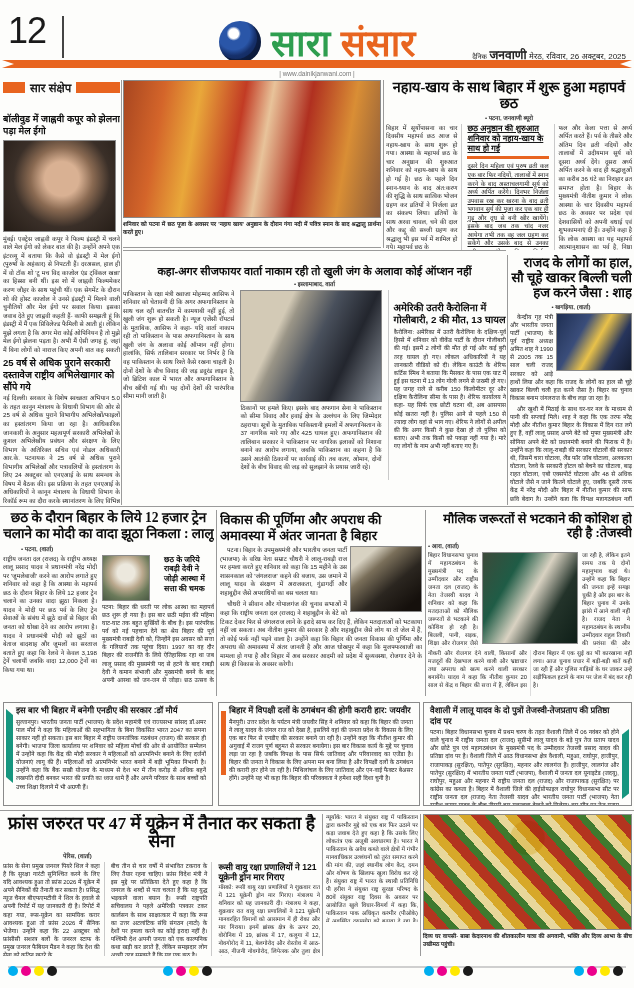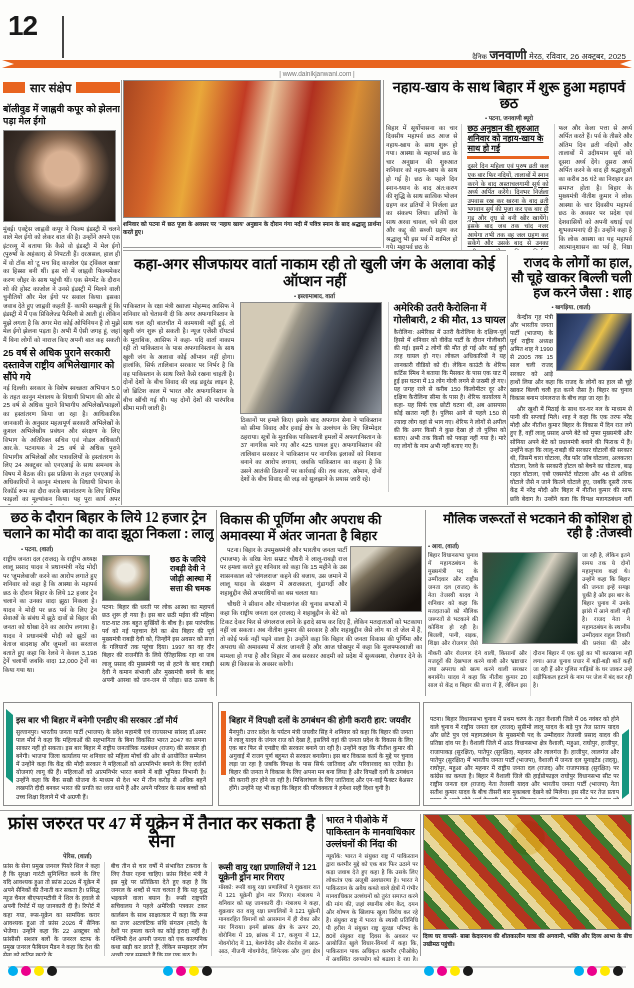--- a/index.html
+++ b/index.html
@@ -20,53 +20,60 @@
              linear-gradient(160deg,#6b5a4a,#2e2622);}
   .ph-asif{background:linear-gradient(115deg,#d3cab6 0 28%,#9a9587 34%,#49505c 52%,#23262e 72%,#8e959e 100%);}
   .ph-shah{background:linear-gradient(120deg,#1f2f52,#3a4d7a 32%,#e8c14a 52%,#27355c 74%,#141c30 100%);}
   .ph-lalu{background:radial-gradient(circle at 50% 38%,#ece8dd 0 24%,#bba98e 46%,#6b7a5a 72%,#4a5a44 100%);}
   .ph-samrat{background:linear-gradient(140deg,#d8d2c2 0 18%,#7a6f5a 34%,#2b2620 60%,#15100c 88%);}
   .ph-tejashwi{background:linear-gradient(120deg,#3c4a3a,#1f5c46 28%,#d9d2c2 50%,#23332a 72%,#0f1f18 100%);}
   .ph-kedar{background:repeating-linear-gradient(48deg,#d7a829 0 9px,#b3341f 9px 19px,#3f7a2e 19px 26px,#e8d79a 26px 34px),
             radial-gradient(circle at 50% 20%,#f7e9b0 0 12%,transparent 13%);background-blend-mode:multiply;}
   .orangebar{background:#e8641f;clip-path:polygon(0 0,100% 0,calc(100% - 12px) 50%,100% 100%,0 100%,12px 50%);}
   .subrule{height:3px;background:#e8641f;margin:2px 0 3px 0;}
-  .boxed{border:1px solid #8a8a8a;box-sizing:border-box;padding:12px 6px;overflow:hidden;}
+  .boxed{border:1px solid #8a8a8a;box-sizing:border-box;padding:2px 6px;overflow:hidden;}
   .boxtitle{font-size:8.4px;font-weight:800;line-height:1.25;margin-bottom:2px;}
   .accent-teal{background:#17967f;}
   .accent-orange{background:#e8641f;}
   .dot{width:10px;height:10px;border-radius:50%;display:inline-block;margin-right:3px;}
   .dc{background:#00aeef}.dm{background:#ec008c}.dy{background:#ffe800}.dk{background:#1b1b1b}
   .colrule{border-right:1px solid #c9c9c9;}
 </style>
 </head>
 <body>
 
 <div class="page">
 
-  <div class="a" style="left:8px;top:10px;font-size:28px;font-weight:700;letter-spacing:-1px;">12</div>
+  <div class="a" style="left:8px;top:10px;font-size:36px;font-weight:400;letter-spacing:-1px;">12</div>
   <div class="a" style="left:62px;top:16px;width:2px;height:42px;background:#444;"></div>
 
+  <div class="a" style="left:0;right:0;top:16px;text-align:center;">
+    <span style="display:inline-block;vertical-align:middle;width:42px;height:42px;border-radius:50%;background:radial-gradient(circle at 35% 30%,#ffffff 0 12%,#2a56a8 18% 40%,#16306b 55%,#0c1d44 100%);box-shadow:inset -4px -4px 0 rgba(0,0,0,.35);"></span>
+    <span style="display:inline-block;vertical-align:middle;font-size:37px;font-weight:800;margin-left:6px;">
+      <span style="color:#2e9e4f;">सारा</span>
+      <span style="color:#e8641f;">संसार</span>
+    </span>
+  </div>
 
   <div class="a" style="right:8px;top:46px;text-align:right;font-size:9px;color:#222;">
     <span style="font-size:7px;">दैनिक</span>
     <span style="font-weight:800;font-size:12px;">जनवाणी</span>
     <span style="font-size:8px;">मेरठ, रविवार, 26 अक्टूबर, 2025</span>
   </div>
 
   <div class="a orangebar" style="left:2px;right:2px;top:60px;height:8px;"></div>
   <div class="a" style="left:0;right:0;top:70px;text-align:center;font-size:6.5px;color:#777;">| www.dainikjanwani.com |</div>
 
   <div class="a" style="left:3px;top:80px;width:117px;height:425px;overflow:hidden;">
     <div style="display:flex;align-items:center;height:15px;">
       <span style="width:22px;height:11px;" class="accent-orange"></span>
       <span style="padding:0 5px;font-size:11.5px;font-weight:800;white-space:nowrap;">सार संक्षेप</span>
       <span style="flex:1;height:11px;" class="accent-orange"></span>
     </div>
-    <div class="hl" style="font-size:9.5px;line-height:1.25;margin:8px 0 3px 0;">बॉलीवुड में जाह्नवी कपूर को झेलना पड़ा मेल ईगो</div>
+    <div class="hl" style="font-size:9.5px;line-height:1.25;margin:18px 0 3px 0;">बॉलीवुड में जाह्नवी कपूर को झेलना पड़ा मेल ईगो</div>
     <div class="photo ph-janhvi" style="width:113px;height:92px;"></div>
     <div class="body" style="height:118px;margin-top:3px;">मुंबई। एक्ट्रेस जाह्नवी कपूर ने फिल्म इंडस्ट्री में चलने वाले मेल ईगो को लेकर बात की है। उन्होंने अपने एक इंटरव्यू में बताया कि कैसे वो इंडस्ट्री में मेल ईगो (पुरुषों के अहंकार) से निपटती हैं। दरअसल, हाल ही में वो टॉक शो 'टू मच विद काजोल एंड ट्विंकल खन्ना' का हिस्सा बनी थीं। इस शो में जाह्नवी फिल्ममेकर करण जौहर के साथ पहुंची थीं। एक सेगमेंट के दौरान शो की होस्ट काजोल ने उनसे इंडस्ट्री में मिलने वाली चुनौतियों और मेल ईगो पर सवाल किया। इसका जवाब देते हुए जाह्नवी कहती हैं- काफी समझती हूं कि इंडस्ट्री में मैं एक प्रिविलेज्ड फैमिली से आती हूं। लेकिन मुझे लगता है कि अगर मेरा कोई ओपिनियन है तो मुझे मेल ईगो झेलना पड़ता है। अभी मैं ऐसी जगह हूं, जहां मैं बिना लोगों को नाराज किए अपनी बात कह सकती हूं। लेकिन कई बार मैं ऐसी जगह और सिचुएशन में रही हूं, जहां मुझे डम्ब बनने का नाटक करना पड़ा है। आपको अपनी लड़ाई चुननी होती है और यह सोचना होता है कि आप अपनी बात को किसी को नाराज किए बिना कैसे रख सकते हैं।</div>
     <div class="hl" style="font-size:9.5px;line-height:1.25;margin:4px 0 2px 0;">25 वर्ष से अधिक पुराने सरकारी दस्तावेज राष्ट्रीय अभिलेखागार को सौंपे गये</div>
     <div class="body" style="height:168px;">नई दिल्ली। सरकार के विशेष स्वच्छता अभियान 5.0 के तहत कानून मंत्रालय के विधायी विभाग की ओर से 25 वर्ष से अधिक पुराने विभागीय अभिलेखों/फाइलों का हस्तांतरण किया जा रहा है। आधिकारिक जानकारी के अनुसार महत्वपूर्ण सरकारी अभिलेखों के कुशल अभिलेखीय प्रबंधन और संरक्षण के लिए विभाग के अतिरिक्त सचिव एवं नोडल अधिकारी आर.के. पटनायक ने 25 वर्ष से अधिक पुराने विभागीय अभिलेखों और पत्रावलियों के हस्तांतरण के लिए 24 अक्टूबर को एनएआई के साथ समन्वय के विषय में बैठक की। इस प्रक्रिया के तहत एनएआई के अधिकारियों ने कानून मंत्रालय के विधायी विभाग के रिकॉर्ड रूम का दौरा करके स्थानांतरण के लिए विभिन्न फाइलों का मूल्यांकन किया। यह पूरा कार्य अपर सचिव एवं नोडल अधिकारी आर.के. पटनायक और अवर सचिव राजी विकास तथा विधायी विभाग के अन्य अधिकारियों एवं कर्मचारियों की सतत निगरानी में पूरा किया गया।</div>
   </div>
   <div class="a rule" style="left:121px;top:80px;width:1px;height:425px;"></div>
 
   <div class="a photo ph-lead" style="left:123px;top:80px;width:258px;height:138px;"></div>
   <div class="a caption" style="left:123px;top:221px;width:258px;height:24px;">शनिवार को पटना में छठ पूजा के अवसर पर 'नहाय खाय' अनुष्ठान के दौरान गंगा नदी में पवित्र स्नान के बाद श्रद्धालु प्रार्थना करते हुए।</div>
   <div class="a rule" style="left:123px;top:247px;width:258px;height:1px;"></div>
@@ -81,30 +88,30 @@
         <div class="hl" style="font-size:8.2px;line-height:1.25;">छठ अनुष्ठान की शुरुआत शनिवार को नहाय-खाय के साथ हो गई</div>
         <div class="subrule"></div>
         <div class="body">दूसरे दिन महिला एवं पुरुष व्रती कल एक बार फिर नदियों, तालाबों में स्नान करने के बाद अस्ताचलगामी सूर्य को अर्घ्य अर्पित करेंगे। दिनभर निर्जला उपवास रख कर खरना के बाद व्रती भगवान सूर्य की पूजा कर एक बार ही गुड़ और दूध से बनी खीर खायेंगे। इसके बाद जब तक चांद नजर आयेगा तभी तक वह जल ग्रहण कर सकेंगे और उसके बाद से उनका करीब 36 घंटे का निराहार-निर्जला व्रत शुरू हो जायेगा। इस महापर्व के तीसरे दिन व्रतधारी अस्ताचलगामी सूर्य को अर्घ्य अर्पित करेंगे।</div>
       </div>
       <div class="body" style="width:76px;border-left:1px solid #c9c9c9;padding-left:4px;">फल और केला पत्ता से अर्घ्य अर्पित करते हैं। पर्व के तीसरे और अंतिम दिन व्रती नदियों और तालाबों में उदीयमान सूर्य को दूसरा अर्घ्य देंगे। दूसरा अर्घ्य अर्पित करने के बाद ही श्रद्धालुओं का करीब 36 घंटे का निराहार व्रत समाप्त होता है। बिहार के मुख्यमंत्री नीतीश कुमार ने लोक आस्था के चार दिवसीय महापर्व छठ के अवसर पर प्रदेश एवं देशवासियों को अपनी बधाई एवं शुभकामनाएं दी हैं। उन्होंने कहा है कि लोक आस्था का यह महापर्व आत्मानुशासन का पर्व है, निष्ठा एवं आत्मिक शुद्धि और निर्मल मन से भगवान सूर्य को अर्घ्य अर्पित करते हैं।</div>
     </div>
   </div>
 
   <div class="a rule" style="left:123px;top:250px;width:383px;height:1px;"></div>
   <div class="a" style="left:123px;top:253px;width:383px;height:252px;overflow:hidden;">
-    <div class="hl" style="font-size:15px;line-height:1.15;text-align:center;margin-top:2px;">कहा-अगर सीजफायर वार्ता नाकाम रही तो खुली जंग के अलावा कोई ऑप्शन नहीं</div>
+    <div class="hl" style="font-size:11px;line-height:1.15;text-align:center;margin-top:12px;">कहा-अगर सीजफायर वार्ता नाकाम रही तो खुली जंग के अलावा कोई ऑप्शन नहीं</div>
     <div class="byline" style="margin:2px 0;">• इस्लामाबाद, वार्ता</div>
     <div style="display:flex;gap:6px;height:190px;">
       <div class="body" style="width:112px;">पाकिस्तान के रक्षा मंत्री ख्वाजा मोहम्मद आसिफ ने शनिवार को चेतावनी दी कि अगर अफगानिस्तान के साथ चल रही बातचीत में कामयाबी नहीं हुई, तो खुली जंग शुरू हो सकती है। न्यूज एजेंसी रॉयटर्स के मुताबिक, आसिफ ने कहा- यदि वार्ता नाकाम रही तो पाकिस्तान के पास अफगानिस्तान के साथ खुली जंग के अलावा कोई ऑप्शन नहीं होगा। हालांकि, सिर्फ तालिबान सरकार पर निर्भर है कि वह पाकिस्तान के साथ रिश्ते कैसे रखना चाहती है। दोनों देशों के बीच विवाद की जड़ ड्यूरंड लाइन है, जो ब्रिटिश काल में भारत और अफगानिस्तान के बीच खींची गई थी। यह दोनों देशों की पारंपरिक सीमा मानी जाती है।</div>
       <div style="width:142px;overflow:hidden;">
         <div class="photo ph-asif" style="width:142px;height:112px;"></div>
         <div class="body" style="height:74px;margin-top:2px;">ठिकानों पर हमले किए। इसके बाद अफगान सेना ने पाकिस्तान को सीमा विवाद और हवाई क्षेत्र के उल्लंघन के लिए जिम्मेदार ठहराया। सूत्रों के मुताबिक पाकिस्तानी हमलों में अफगानिस्तान के 37 नागरिक मारे गए और 425 घायल हुए। अफगानिस्तान की तालिबान सरकार ने पाकिस्तान पर नागरिक इलाकों को निशाना बनाने का आरोप लगाया, जबकि पाकिस्तान का कहना है कि उसने आतंकी ठिकानों पर कार्रवाई की। तब कतर, ओमान, दोनों देशों के बीच विवाद की जड़ को सुलझाने के प्रयास जारी रहे।</div>
       </div>
       <div style="width:113px;border-left:1px solid #c9c9c9;padding-left:5px;overflow:hidden;">
-        <div class="hl" style="font-size:9.8px;line-height:1.25;margin-bottom:2px;">अमेरिकी उतरी कैरोलिना में गोलीबारी, 2 की मौत, 13 घायल</div>
+        <div class="hl" style="font-size:9.8px;line-height:1.25;margin-bottom:2px;margin-top:12px;">अमेरिकी उतरी कैरोलिना में गोलीबारी, 2 की मौत, 13 घायल</div>
         <div class="body" style="font-size:5.9px;">कैरोलिना: अमेरिका में उतरी कैरोलिना के दक्षिण-पूर्व हिस्से में शनिवार को वीकेंड पार्टी के दौरान गोलीबारी की गई। इसमें 2 लोगों की मौत हो गई और कई बुरी तरह घायल हो गए। लोकल अधिकारियों ने यह जानकारी वीडियो को दी। लेकिन काउंटी के शेरिफ कर्टिस स्मिथ ने बताया कि मैसकर के पास एक याट में हुई इस घटना में 13 लोग गोली लगने से जख्मी हो गए। यह जगह राले से करीब 150 किलोमीटर दूर और दक्षिण कैरोलिना सीमा के पास है। शेरिफ कार्यालय ने कहा- यह सिर्फ एक छोटी घटना थी, अब आसपास कोई खतरा नहीं है। पुलिस आने से पहले 150 से ज्यादा लोग वहां से भाग गए। शेरिफ ने लोगों से अपील की कि अगर किसी ने कुछ देखा हो तो पुलिस को बताए। अभी तक किसी को पकड़ा नहीं गया है। मारे गए लोगों के नाम अभी नहीं बताए गए हैं।</div>
       </div>
     </div>
   </div>
 
   <div class="a rule" style="left:507px;top:255px;width:1px;height:250px;"></div>
   <div class="a" style="left:510px;top:255px;width:122px;height:250px;overflow:hidden;">
     <div class="hl serifhl" style="font-size:13.2px;line-height:1.15;text-align:right;">राजद के लोगों का हाल, सौ चूहे खाकर बिल्ली चली हज करने जैसा : शाह</div>
     <div class="byline" style="margin:2px 0;">• खगड़िया, (वार्ता)</div>
     <div class="body" style="height:188px;font-size:5.9px;">
@@ -115,21 +122,21 @@
   </div>
 
   <div class="a rule" style="left:0;top:506px;width:634px;height:1px;"></div>
 
   <div class="a" style="left:3px;top:510px;width:211px;height:186px;overflow:hidden;">
     <div class="hl serifhl" style="font-size:13.6px;line-height:1.2;text-align:center;">छठ के दौरान बिहार के लिये 12 हजार ट्रेन चलाने का मोदी का वादा झूठा निकला : लालू</div>
     <div class="byline" style="text-align:left;margin:2px 0 2px 18px;">• पटना, (वार्ता)</div>
     <div style="display:flex;gap:5px;height:128px;">
       <div class="body" style="width:94px;">राष्ट्रीय जनता दल (राजद) के राष्ट्रीय अध्यक्ष लालू प्रसाद यादव ने प्रधानमंत्री नरेंद्र मोदी पर 'जुमलेबाजी' करने का आरोप लगाते हुए शनिवार को कहा है कि आस्था के महापर्व छठ के दौरान बिहार के लिये 12 हजार ट्रेन चलाने का उनका वादा झूठा निकला है। यादव ने मोदी पर छठ पर्व के लिए ट्रेन सेवाओं के संबंध में झूठे दावों से बिहार की जनता को धोखा देने का आरोप लगाया है। यादव ने प्रधानमंत्री मोदी को झूठों का बेताज बादशाह और जुमलों का सरताज बताते हुए कहा कि रेलवे ने केवल 3,198 ट्रेनें चलायीं जबकि वादा 12,000 ट्रेनों का किया गया था।</div>
       <div style="width:112px;overflow:hidden;">
-        <div style="display:flex;gap:20px;">
+        <div style="display:flex;gap:14px;">
           <span class="photo ph-lalu" style="width:48px;height:46px;flex:none;"></span>
           <span class="hl" style="font-size:7.8px;line-height:1.25;">छठ के जरिये राबड़ी देवी ने जोड़ी आस्था में सत्ता की चमक</span>
         </div>
         <div class="body" style="font-size:5.9px;margin-top:2px;">पटना: बिहार की धरती पर लोक आस्था का महापर्व छठ शुरू हो गया है। इस बार छठी मईया की महिमा घाट-घाट तक बहुत सुर्खियों के बीच है। इस पारंपरिक पर्व को नई पहचान देने का श्रेय बिहार की पूर्व मुख्यमंत्री राबड़ी देवी को, जिन्होंने इस अवसर को सत्ता के गलियारों तक पहुंचा दिया। 1997 का वह दौर बिहार की राजनीति के लिये ऐतिहासिक रहा था जब लालू प्रसाद की मुख्यमंत्री पद से हटने के बाद राबड़ी देवी ने कमान संभाली और मुख्यमंत्री बनने के बाद अपनी आस्था को जन-जन से जोड़ा। छठ उत्सव के बाद उन्होंने बिहार में एक सादगी और पार्टी का नई प्रशंसा से भी काम लिया।</div>
       </div>
     </div>
   </div>
   <div class="a rule" style="left:216px;top:510px;width:1px;height:186px;"></div>
 
   <div class="a" style="left:220px;top:512px;width:202px;height:184px;overflow:hidden;">
@@ -158,41 +165,41 @@
     <div class="boxtitle">इस बार भी बिहार में बनेगी एनडीए की सरकार :डॉ मौर्य</div>
     <div class="body" style="font-size:5.9px;height:84px;">सुल्तानपुर। भारतीय जनता पार्टी (भाजपा) के प्रदेश महामंत्री एवं राज्यसभा सांसद डॉ.अमर पाल मौर्य ने कहा कि महिलाओं की सहभागिता के बिना विकसित भारत 2047 का सपना साकार नहीं हो सकता। इस बार बिहार में राष्ट्रीय जनतांत्रिक गठबंधन (राजग) की सरकार ही बनेगी। भाजपा जिला कार्यालय पर शनिवार को महिला मोर्चा की ओर से आयोजित सम्मेलन में उन्होंने कहा कि केंद्र की मोदी सरकार ने महिलाओं को आत्मनिर्भर बनाने के लिए दर्जनों योजनाएं लागू की हैं। महिलाओं को आत्मनिर्भर भारत बनाने में बड़ी भूमिका निभानी है। उन्होंने कहा कि बैंक सखी योजना के माध्यम से देश भर में तीन करोड़ से अधिक बहनें लखपति दीदी बनकर भारत की प्रगति का ध्वज थामे हैं और अपने परिवार के साथ बच्चों को उच्च शिक्षा दिलाने में भी अग्रणी हैं।</div>
   </div>
   <div class="a boxed" style="left:218px;top:702px;width:202px;height:104px;padding-left:10px;">
     <span class="a accent-orange" style="left:2px;top:8px;width:5px;height:64px;"></span>
     <div class="boxtitle">बिहार में विपक्षी दलों के ठगबंधन की होगी करारी हार: जयवीर</div>
     <div class="body" style="font-size:5.9px;height:84px;">मैनपुरी। उत्तर प्रदेश के पर्यटन मंत्री जयवीर सिंह ने शनिवार को कहा कि बिहार की जनता ने लालू यादव के जंगल राज को देखा है, इसलिये वहां की जनता प्रदेश के विकास के लिए एक बार फिर से एनडीए की सरकार बनाने जा रही है। उन्होंने कहा कि नीतीश कुमार की अगुवाई में राजग पूर्ण बहुमत से सरकार बनायेगा। इस बार विकास कार्य के मुद्दे पर चुनाव लड़ा जा रहा है जबकि विपक्ष के पास सिर्फ जातिवाद और परिवारवाद का एजेंडा है। बिहार की जनता ने विकास के लिए अपना मन बना लिया है और विपक्षी दलों के ठगबंधन की करारी हार होने जा रही है। मिथिलांचल के लिए जातिवाद और एन-वाई फैक्टर बेअसर होंगे। उन्होंने यह भी कहा कि बिहार की परिवक्वता ने हमेशा सही दिशा चुनी है।</div>
   </div>
   <div class="a boxed" style="left:423px;top:702px;width:209px;height:104px;padding-right:12px;">
     <span class="a accent-teal" style="right:2px;top:26px;width:7px;height:70px;clip-path:polygon(0 8%,100% 0,100% 92%,0 100%);"></span>
+    <div class="boxtitle">वैशाली में लालू यादव के दो पुत्रों तेजस्वी-तेजप्रताप की प्रतिष्ठा दांव पर</div>
     <div class="body" style="font-size:5.9px;height:84px;">पटना। बिहार विधानसभा चुनाव में प्रथम चरण के तहत वैशाली जिले में 06 नवंबर को होने वाले चुनाव में राष्ट्रीय जनता दल (राजद) सुप्रीमो लालू यादव के बड़े पुत्र तेज प्रताप यादव और छोटे पुत्र एवं महागठबंधन के मुख्यमंत्री पद के उम्मीदवार तेजस्वी प्रसाद यादव की प्रतिष्ठा दांव पर है। वैशाली जिले में आठ विधानसभा क्षेत्र वैशाली, महुआ, राघोपुर, हाजीपुर, राजापाकड़ (सुरक्षित), पातेपुर (सुरक्षित), महनार और लालगंज हैं। हाजीपुर, लालगंज और पातेपुर (सुरक्षित) में भारतीय जनता पार्टी (भाजपा), वैशाली में जनता दल यूनाइटेड (जदयू), राघोपुर, महुआ और महनार में राष्ट्रीय जनता दल (राजद) और राजापाकड़ (सुरक्षित) पर कांग्रेस का कब्जा है। बिहार में वैशाली जिले की हाईप्रोफाइल राघोपुर विधानसभा सीट पर राष्ट्रीय जनता दल (राजद) नेता तेजस्वी यादव और भारतीय जनता पार्टी (भाजपा) नेता सतीश कुमार यादव के बीच तीसरी बार मुकाबला देखने को मिलेगा। इस सीट पर तेज प्रताप यादव ने अपने छोटे भाई तेजस्वी यादव के खिलाफ जनशक्ति जनता दल से प्रेम कुमार को चुनावी मैदान में उतारा है। इस कारण से तेजस्वी यादव की मुश्किलें बढ़ सकती हैं। वर्ष 2015 में तेजस्वी यादव ने क्रिकेट की दुनिया छोड़ इस सीट से जीत दर्ज करते हुए राजनीति में शानदार आगाज किया था।</div>
   </div>
 
   <div class="a rule" style="left:0;top:810px;width:634px;height:1px;"></div>
 
   <div class="a" style="left:3px;top:814px;width:317px;height:142px;overflow:hidden;">
     <div class="hl serifhl" style="font-size:17.5px;line-height:1.05;text-align:center;">फ्रांस जरुरत पर 47 में यूक्रेन में तैनात कर सकता है सेना</div>
     <div class="byline" style="text-align:left;margin:1px 0 2px 60px;">पेरिस, (वार्ता)</div>
     <div style="display:flex;gap:6px;height:96px;">
       <div class="body colrule" style="width:98px;padding-right:4px;font-size:5.9px;">फ्रांस के सेना प्रमुख जनरल पियरे शिल ने कहा है कि सुरक्षा गारंटी सुनिश्चित करने के लिए यदि आवश्यक हुआ तो फ्रांस 2026 में यूक्रेन में अपने सैनिकों की तैनाती कर सकता है। प्रसिद्ध न्यूज चैनल बीएफएमटीवी ने शिल के हवाले से अपनी रिपोर्ट में यह जानकारी दी है। रिपोर्ट में कहा गया, रूस-यूक्रेन का सामयिक करार आवश्यक हुआ तो फ्रांस 2026 में सैनिक भेजेगा। उन्होंने कहा कि 22 अक्टूबर को फ्रांसीसी सशस्त्र बलों के जनरल स्टाफ के प्रमुख जनरल फैबियन मैंडन ने कहा कि देश की सेना को कठिन खतरे के</div>
       <div class="body colrule" style="width:98px;padding-right:4px;font-size:5.9px;">बीच तीन से चार वर्षों में संभावित टकराव के लिए तैयार रहना चाहिए। फ्रांस विदेश मंत्री ने इस मुद्दे पर प्रतिक्रिया देते हुए कहा है कि जनरल के शब्दों से पता चलता है कि यह युद्ध भड़काने वाला बयान है। रूसी राष्ट्रपति सचिवालय ने पहले अमेरिकी पत्रकार टकर कार्लसन के साथ साक्षात्कार में कहा कि रूस का उत्तर अटलांटिक संधि संगठन (नाटो) के देशों पर हमला करने का कोई इरादा नहीं है। पश्चिमी देश अपनी जनता को एक काल्पनिक कथा खड़ी कर डराते हैं, लेकिन समझदार लोग अच्छी तरह समझते हैं कि यह एक झूठ है।</div>
       <div style="width:103px;overflow:hidden;">
         <div class="hl" style="font-size:8.6px;line-height:1.25;margin-bottom:1px;">रूसी वायु रक्षा प्रणालियों ने 121 यूक्रेनी ड्रोन मार गिराए</div>
         <div class="body" style="font-size:5.8px;">मॉस्को: रूसी वायु रक्षा प्रणालियों ने शुक्रवार रात में 121 यूक्रेनी ड्रोन मार गिराए। मंत्रालय ने शनिवार को यह जानकारी दी। मंत्रालय ने कहा, शुक्रवार रात वायु रक्षा प्रणालियों ने 121 यूक्रेनी मानवरहित विमानों को आसमान में ही रोका और मार गिराया। इनमें ब्रांस्क क्षेत्र के ऊपर 20, वोरोनिश में 19, ब्रांस्क में 17, कलुगा में 12, नोवगोरोद में 11, बेलगोरोद और रोस्तोव में आठ-आठ, नीजनी नोवगोरोद, लिपेत्स्क और तुला क्षेत्र की ओर जा रहे एक-एक ड्रोन को मार गिराया गया। इन हमलों के बाद आर्थिक सहयोग के लिए रूसी राष्ट्रपति के विशेष दूत एवं आरडीआईएफ के प्रमुख किरिल दिमित्रिक ने कहा कि रूसी और यूक्रेनी प्रतिनिधिमंडलों के बीच वार्ता जारी है।</div>
       </div>
     </div>
   </div>
   <div class="a rule" style="left:322px;top:814px;width:1px;height:142px;"></div>
 
   <div class="a" style="left:326px;top:814px;width:92px;height:150px;overflow:hidden;">
-    <div class="hl" style="font-size:9.4px;line-height:1.3;margin-bottom:2px;">भारत ने पीओके में पाकिस्तान के मानवाधिकार उल्लंघनों की निंदा की</div>
     <div class="body" style="font-size:5.8px;height:108px;">न्यूयॉर्क: भारत ने संयुक्त राष्ट्र में पाकिस्तान द्वारा कश्मीर मुद्दे को एक बार फिर उठाने पर कड़ा जवाब देते हुए कहा है कि उसके लिए लोकतंत्र एक अजूबी अवधारणा है। भारत ने पाकिस्तान के अवैध कब्जे वाले क्षेत्रों में गंभीर मानवाधिकार उल्लंघनों को तुरंत समाप्त करने की मांग की, जहां स्थानीय लोग कैद, दमन और शोषण के खिलाफ खुला विरोध कर रहे हैं। संयुक्त राष्ट्र में भारत के स्थायी प्रतिनिधि पी हरीश ने संयुक्त राष्ट्र सुरक्षा परिषद के 80वें संयुक्त राष्ट्र दिवस के अवसर पर आयोजित खुले विचार-विमर्श में कहा कि, पाकिस्तान पाक अधिकृत कश्मीर (पीओके) में अवस्थित दुरुपयोग को बढ़ावा दे रहा है। श्री हरीश ने कहा, हम पाकिस्तान से आग्रह करते हैं कि वह अपने अवैध कब्जे वाले क्षेत्रों में गंभीर और निरंतर मानवाधिकार उल्लंघनों को समाप्त करे।</div>
   </div>
   <div class="a rule" style="left:420px;top:814px;width:1px;height:142px;"></div>
 
   <div class="a photo ph-kedar" style="left:423px;top:814px;width:209px;height:116px;"></div>
   <div class="a caption" style="left:423px;top:933px;width:209px;height:18px;">दिव्य घर वापसी- बाबा केदारनाथ की शीतकालीन यात्रा की अगवानी, भक्ति और दिव्य आभा के बीच उखीमठ पहुंची।</div>
 
   <div class="a" style="left:8px;right:8px;top:966px;height:2px;background:#cfcfcf;"></div>
   <div class="a" style="left:8px;top:962px;">
     <span class="dot dc"></span><span class="dot dm"></span><span class="dot dy"></span><span class="dot dk"></span>

